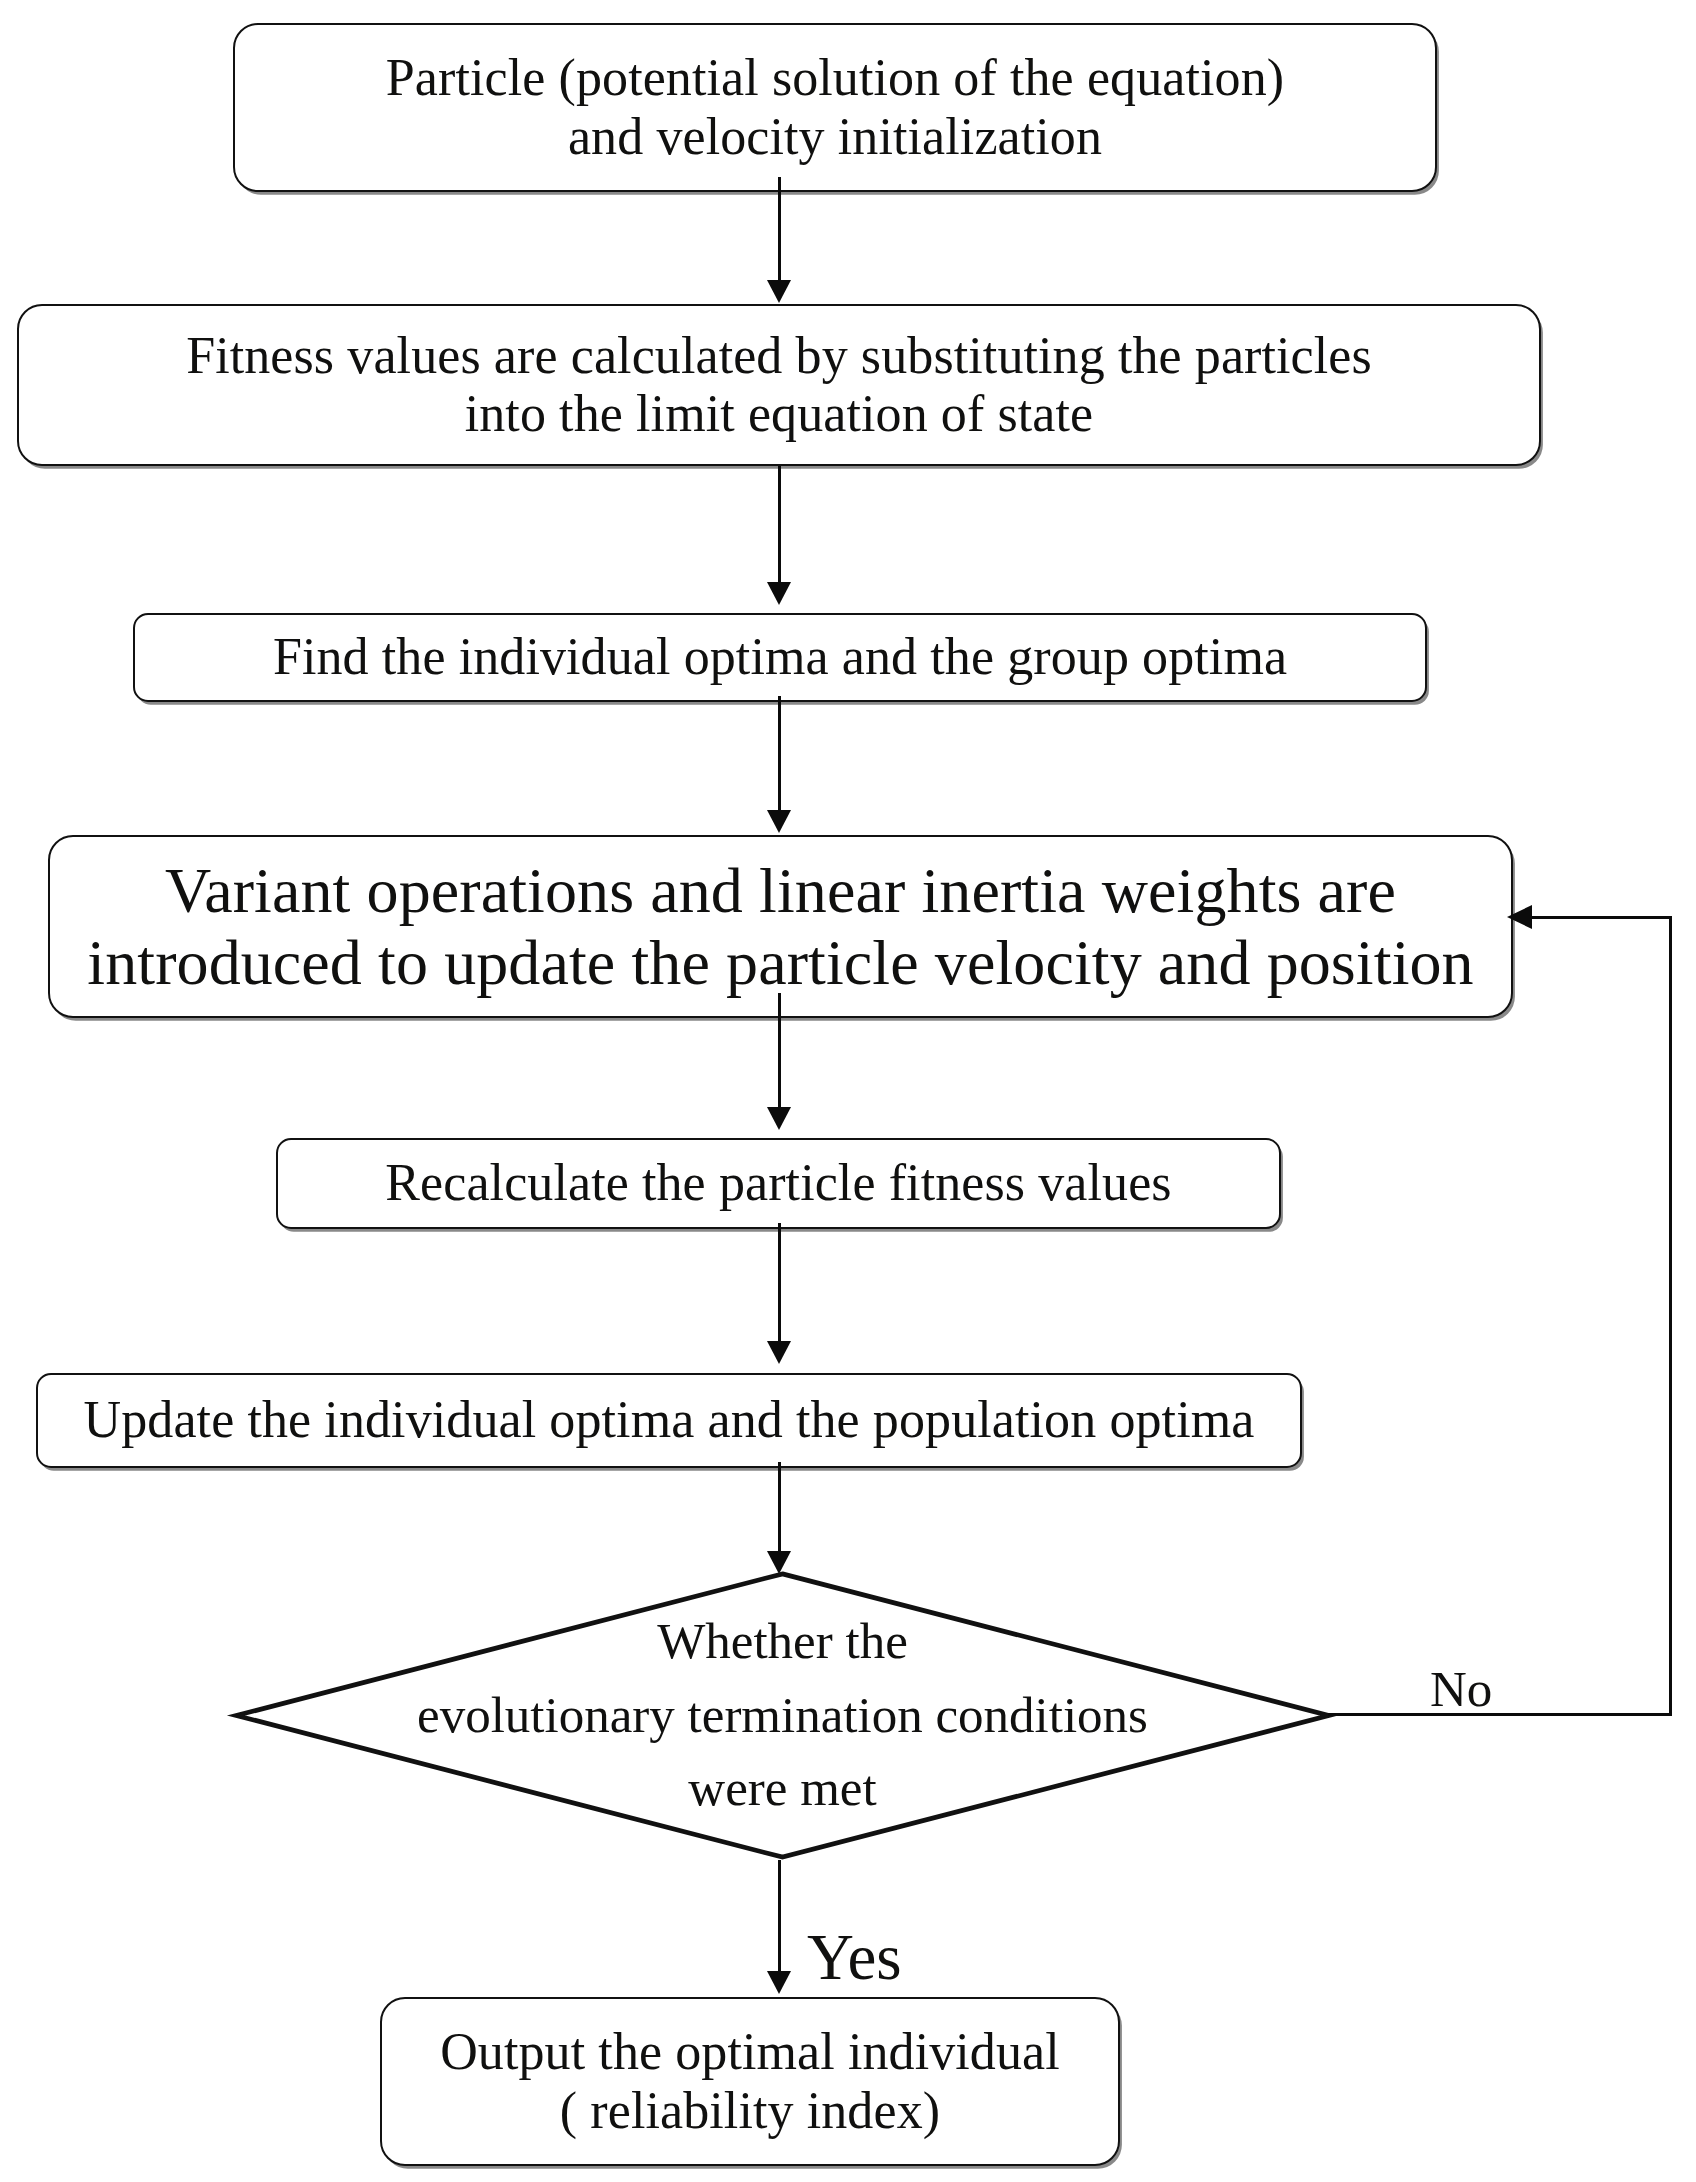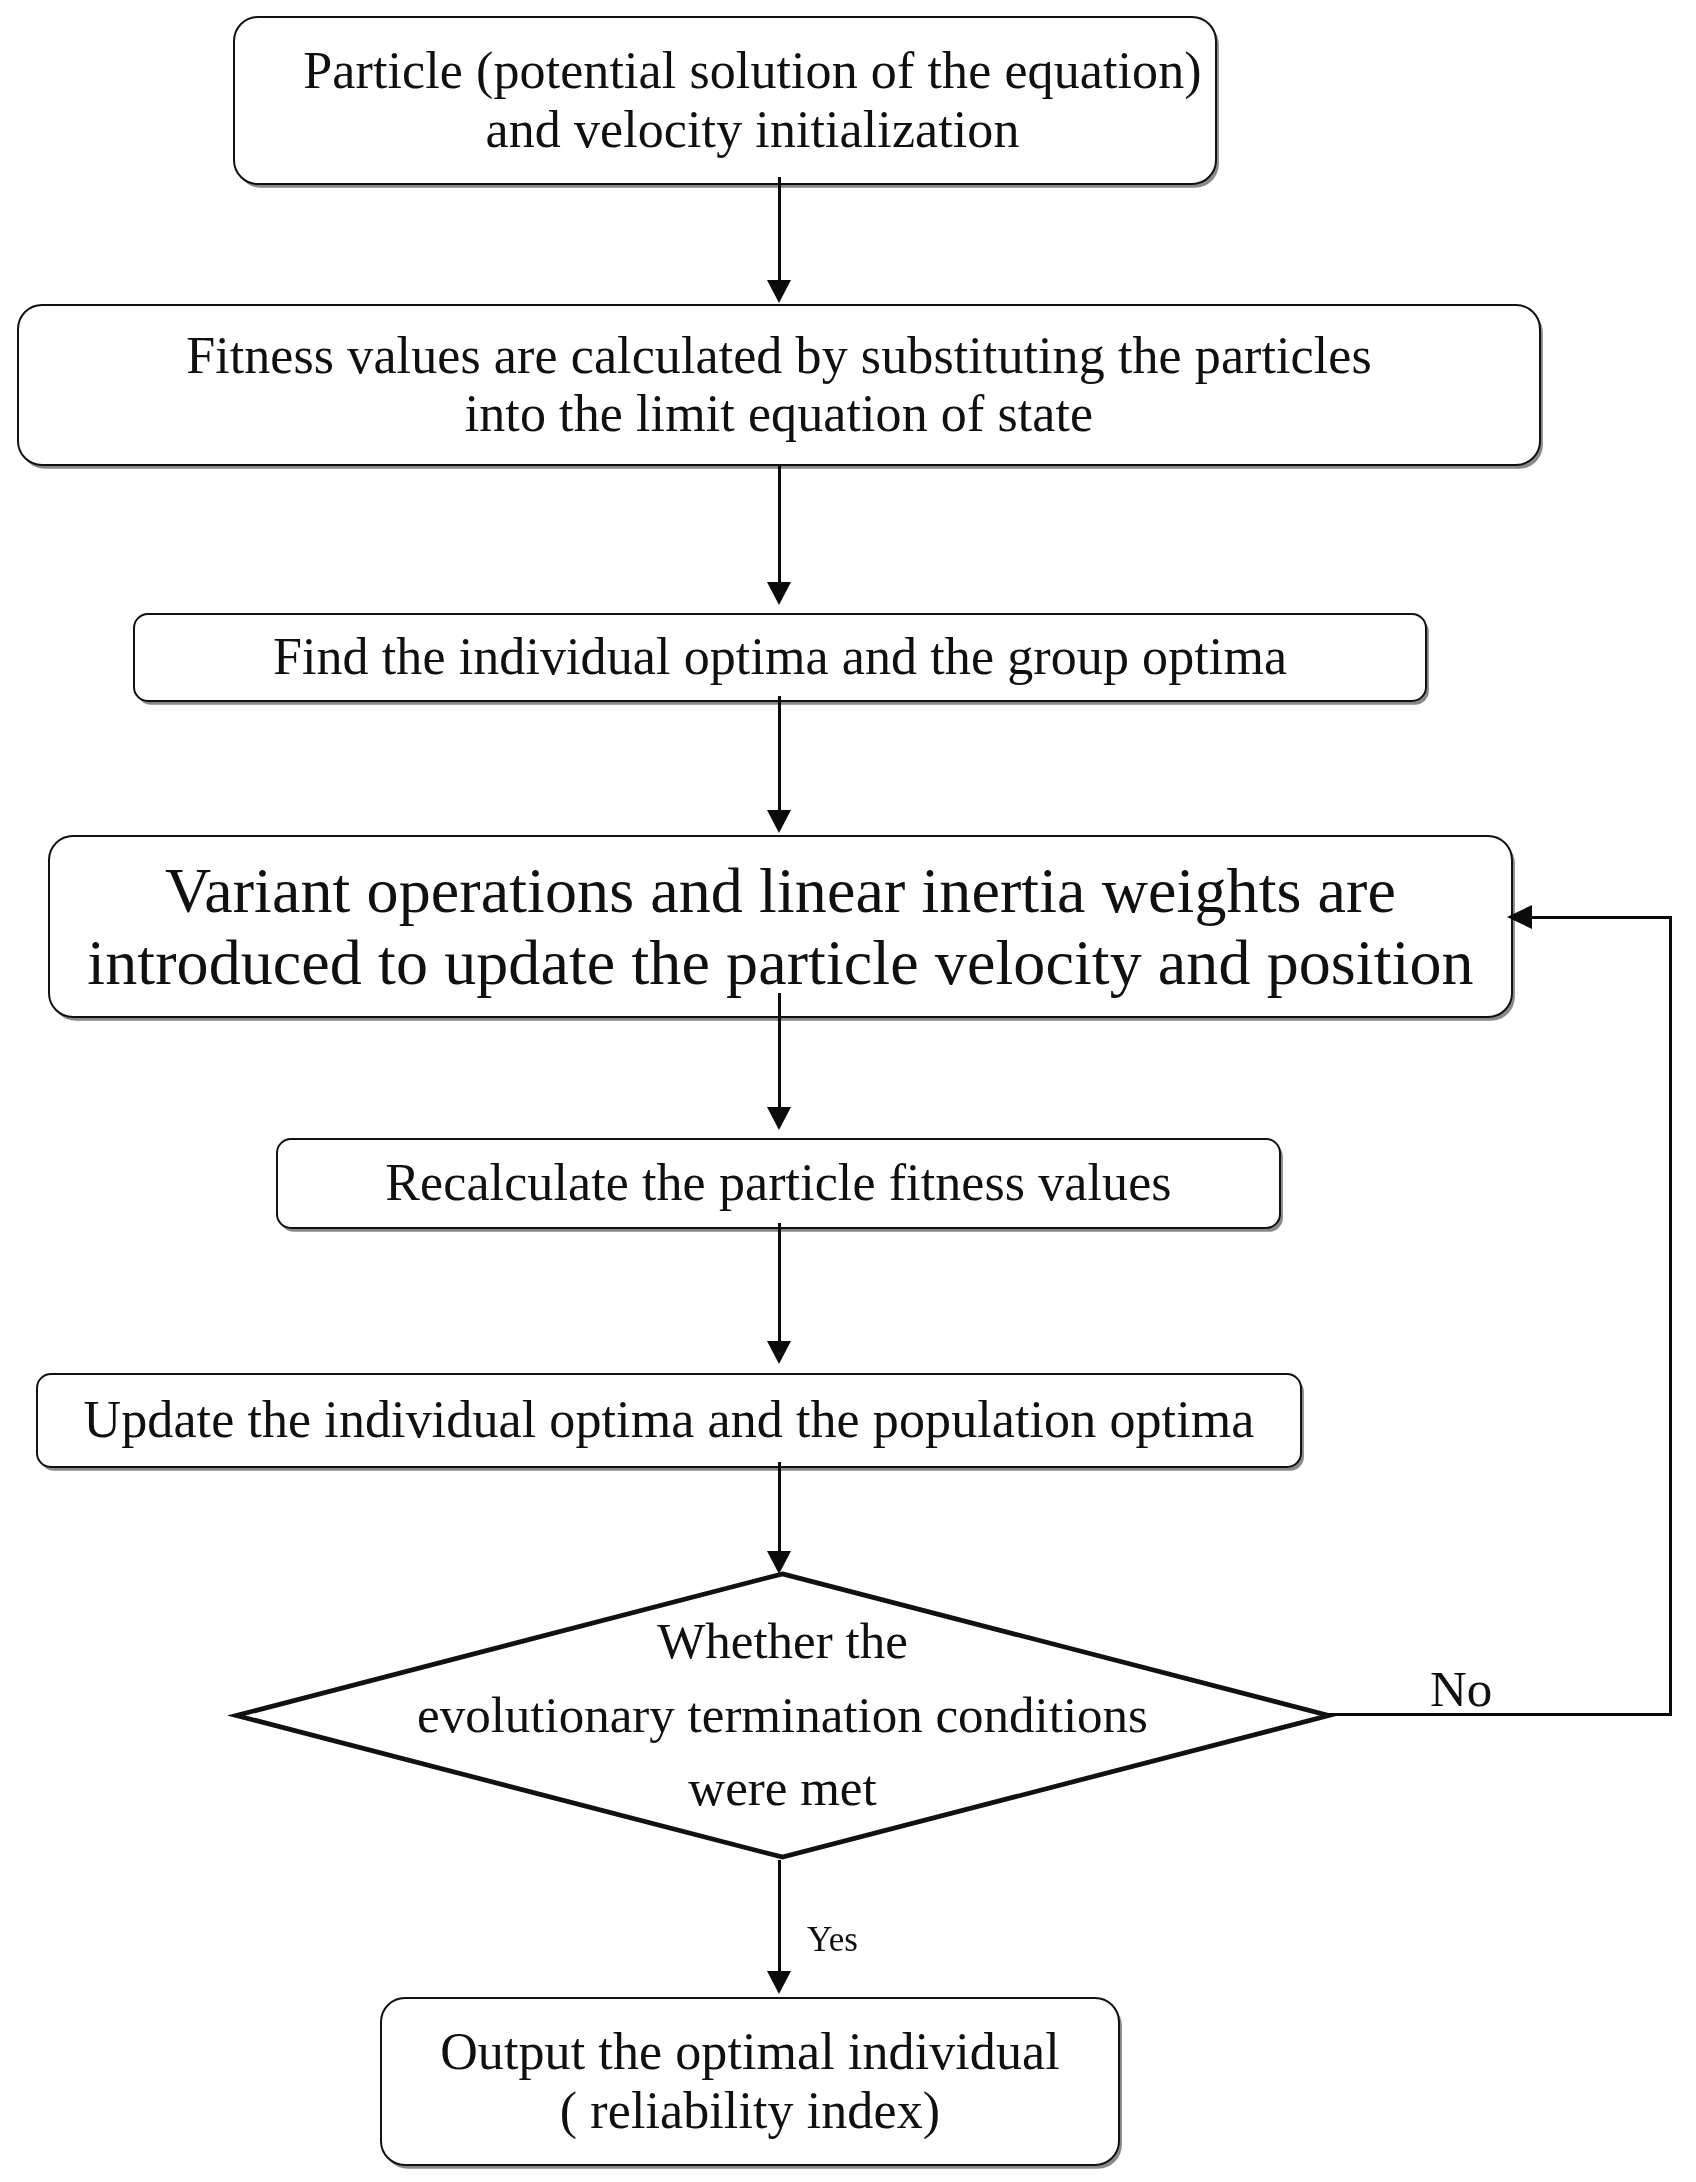--- a/index.html
+++ b/index.html
@@ -93,21 +93,21 @@
     color: #10100f;
     white-space: nowrap;
     margin-top: 32px;
   }
 </style>
 </head>
 <body>
 
 <div id="stage">
 
-  <div class="node rounded" style="left:233px; top:16px; width:984px; height:169px; font-size:52px;justify-content:flex-end;">
+  <div class="node rounded" style="left:233px; top:23px; width:1204px; height:169px; font-size:52px;">
     <span class="txt">Particle (potential solution of the equation)
 and velocity initialization</span>
   </div>
 
   <div class="vline" style="left:778px; top:177px; height:105px;"></div>
   <div class="arrow-down" style="left:767px; top:280px;"></div>
 
   <div class="node rounded" style="left:17px; top:304px; width:1524px; height:162px; font-size:52px;">
     <span class="txt">Fitness values are calculated by substituting the particles
 into the limit equation of state</span>
@@ -149,21 +149,21 @@
     <svg width="1099" height="289" viewBox="0 0 1155 304">
       <polygon points="577.5,3 1152,152 577.5,301 3,152" fill="#ffffff" stroke="#111111" stroke-width="5" stroke-linejoin="miter"></polygon>
     </svg>
     <div class="diamond-label" style="font-size:51px;">Whether the
 evolutionary termination conditions
 were met</div>
   </div>
 
   <div class="vline" style="left:778px; top:1860px; height:112px;"></div>
   <div class="arrow-down" style="left:767px; top:1971px;"></div>
-  <div class="edge-label" style="left:807px; top:1888px; font-size:35px;">Yes</div>
+  <div class="edge-label" style="left:807px; top:1888px; font-size:65px;">Yes</div>
 
   <div class="hline" style="left:1328px; top:1713px; width:344px;"></div>
   <div class="vline" style="left:1669px; top:916px; height:800px;"></div>
   <div class="hline" style="left:1529px; top:916px; width:143px;"></div>
   <div class="arrow-left" style="left:1507px; top:905px;"></div>
   <div class="edge-label" style="left:1430px; top:1628px; font-size:51px;">No</div>
 
   <div class="node rounded" style="left:380px; top:1997px; width:740px; height:169px; font-size:52px;">
     <span class="txt">Output the optimal individual
 ( reliability index)</span>

